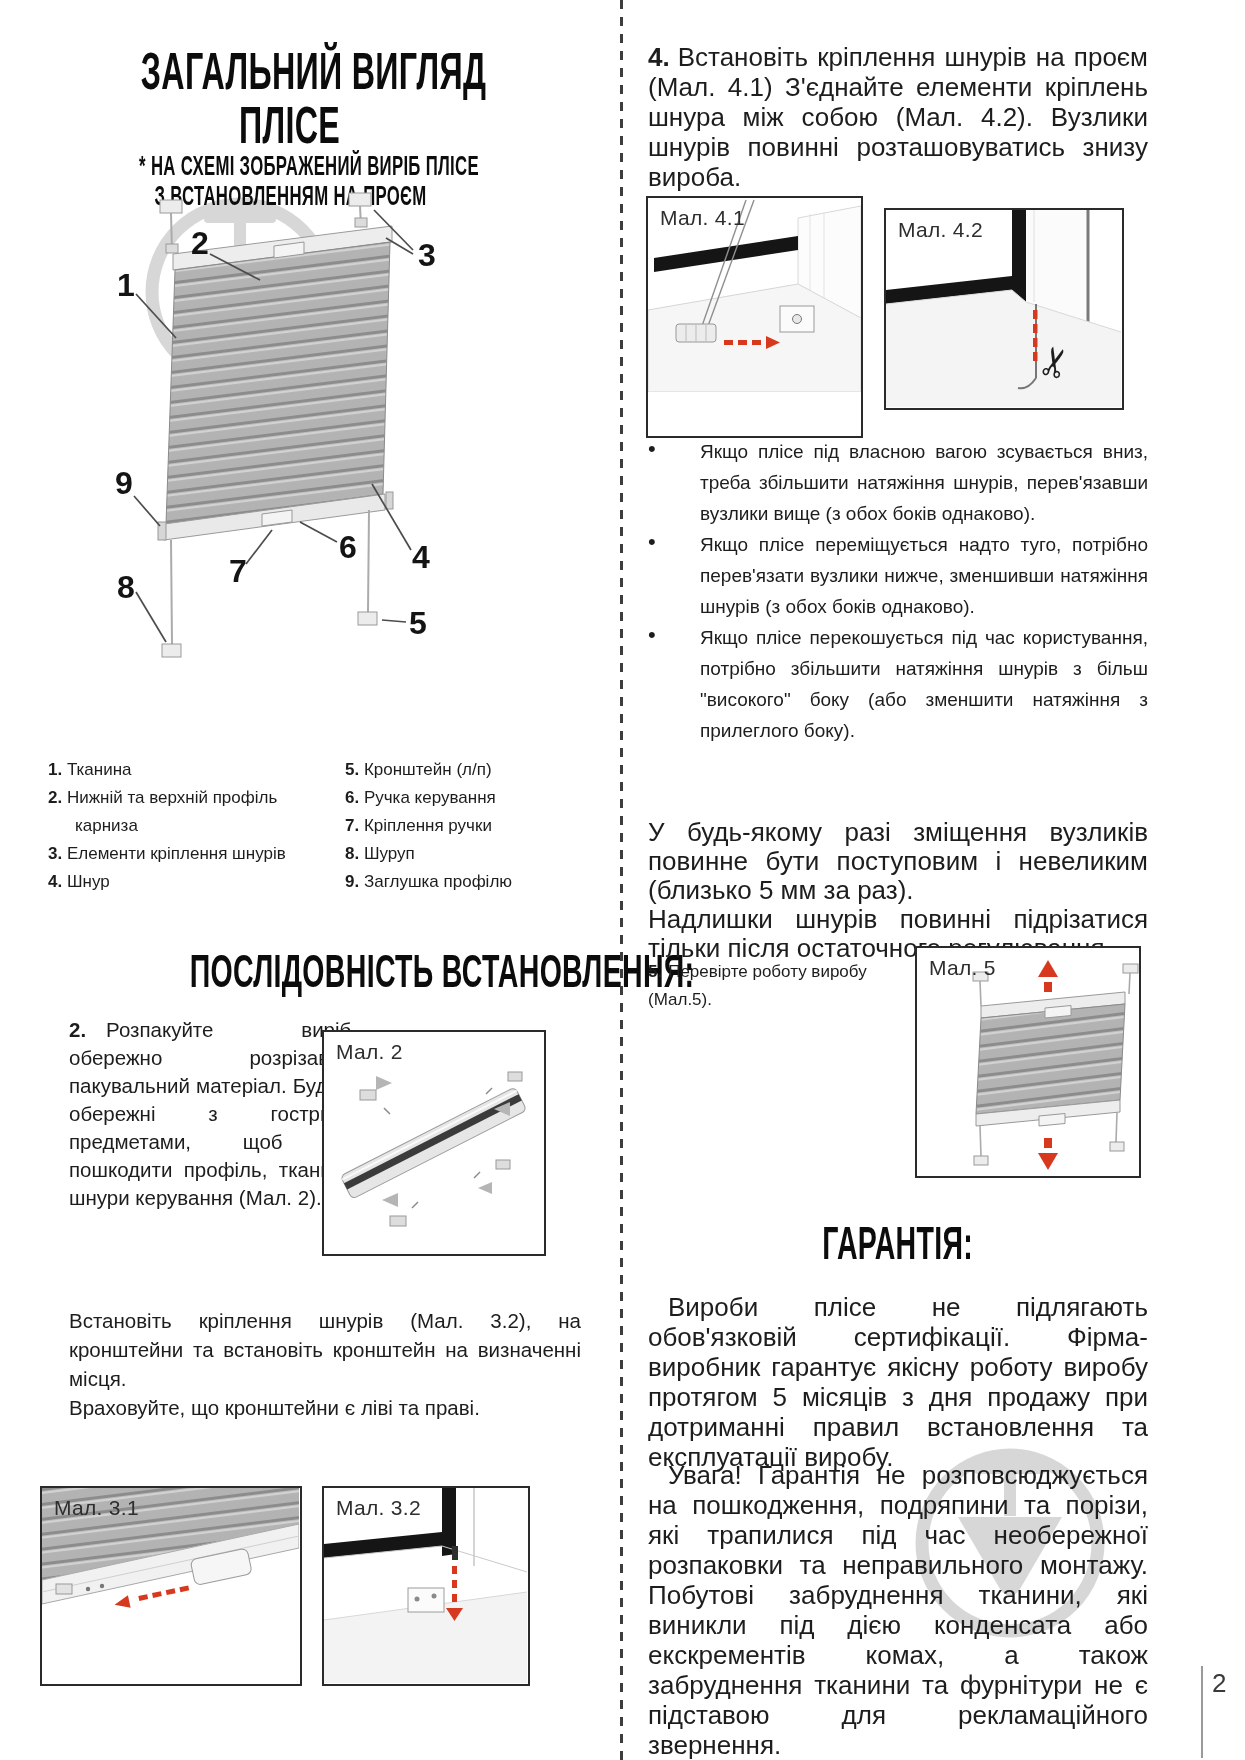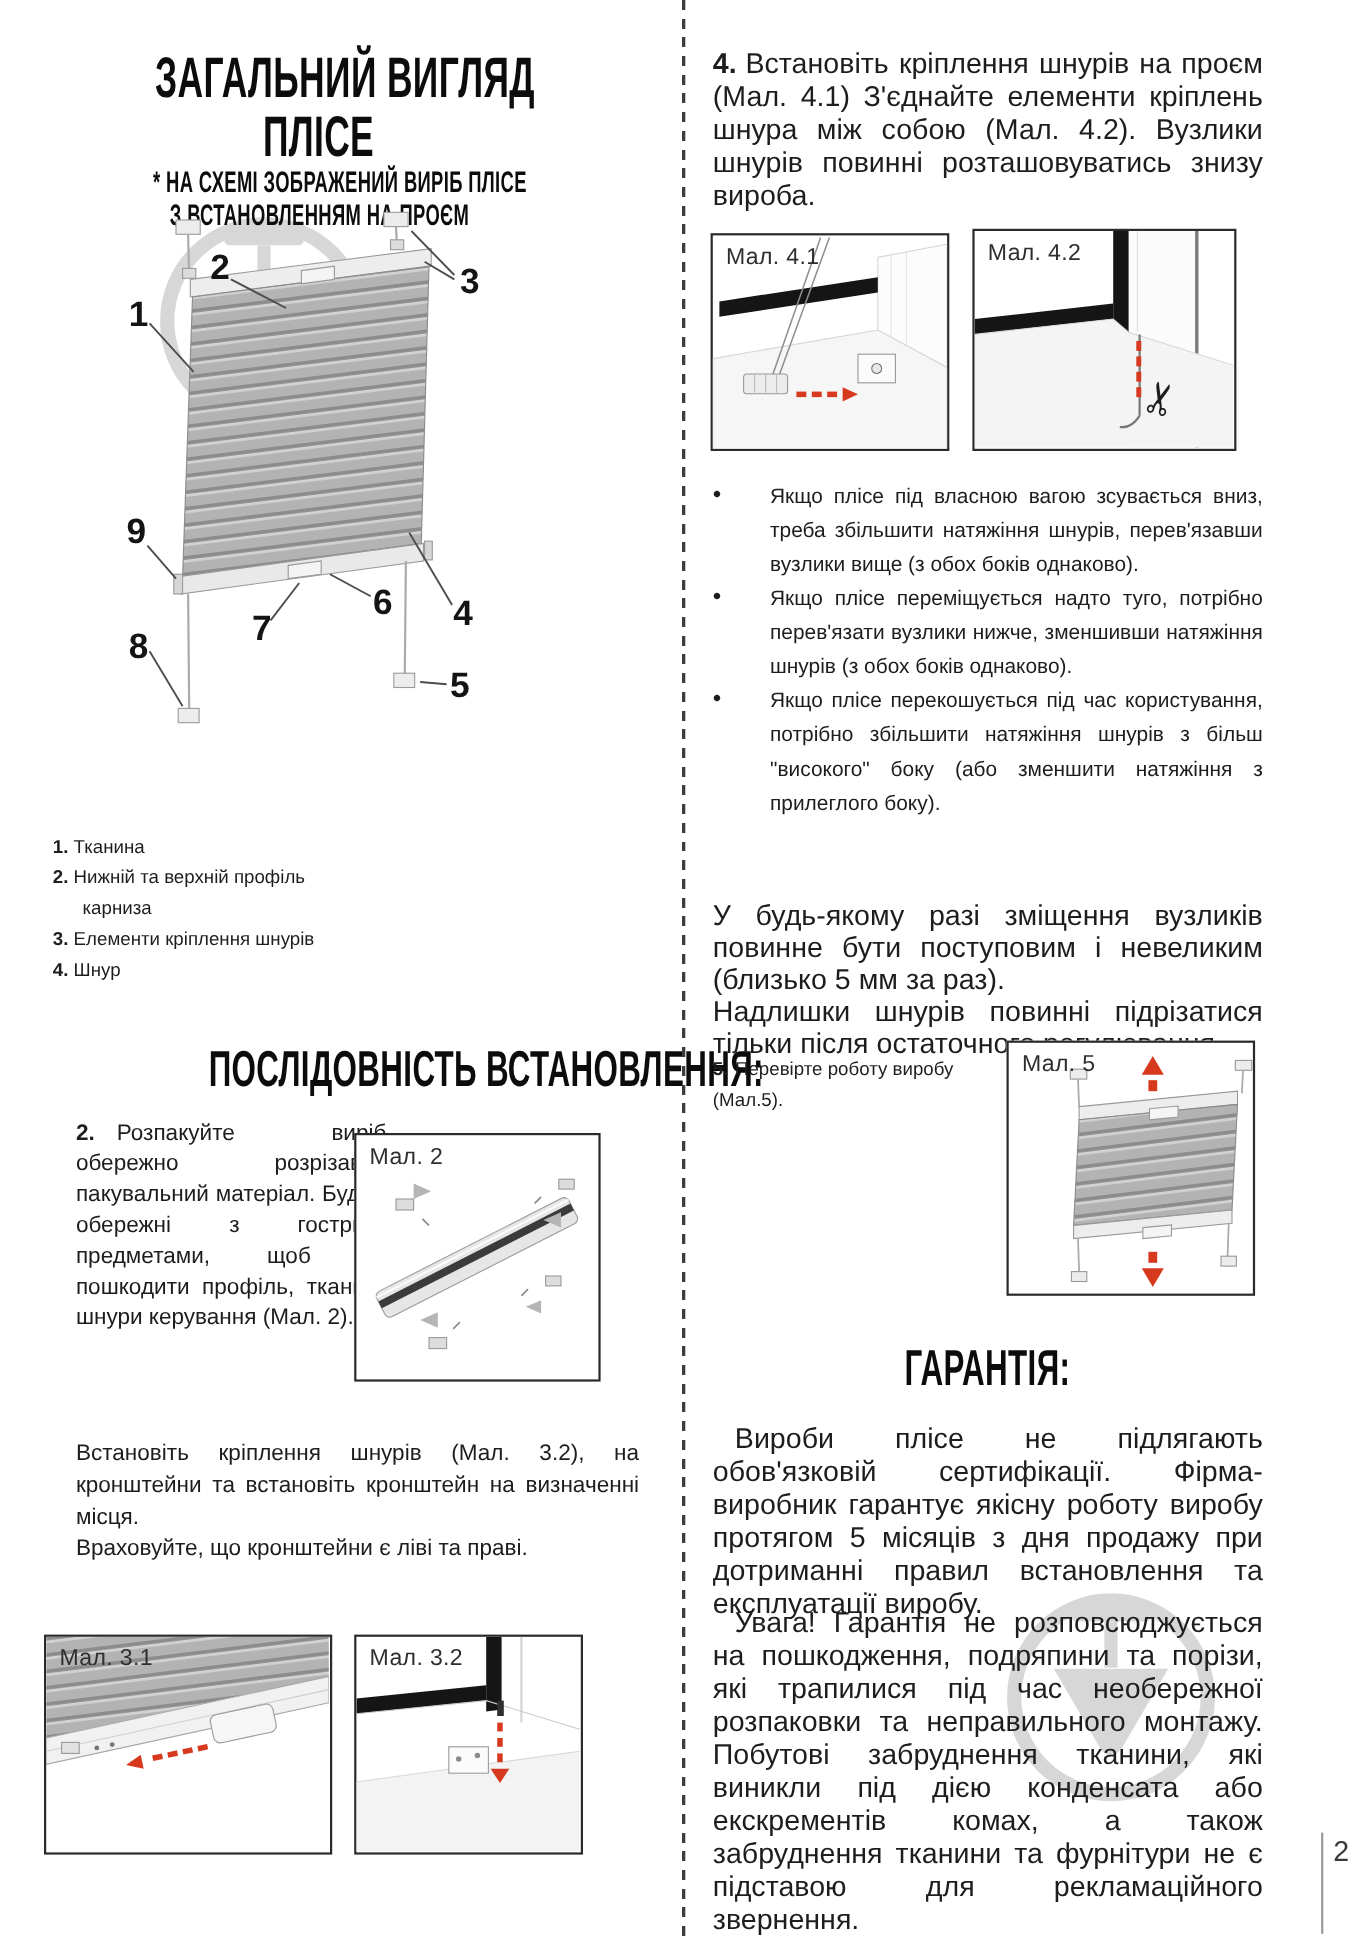--- a/index.html
+++ b/index.html
@@ -116,20 +116,27 @@
       <text x="74" y="302">9</text>
     </g>
   </svg>
 
   <div class="abs" style="left:48px;top:756px;width:280px">
     <div class="leg-item"><b>1.</b> <span>Тканина</span></div>
     <div class="leg-item"><b>2.</b> <span>Нижній та верхній профіль карниза</span></div>
     <div class="leg-item"><b>3.</b> <span>Елементи кріплення шнурів</span></div>
     <div class="leg-item"><b>4.</b> <span>Шнур</span></div>
   </div>
+  <div class="abs" style="left:345px;top:756px;width:210px">
+    <div class="leg-item"><b>5.</b> <span>Кронштейн (л/п)</span></div>
+    <div class="leg-item"><b>6.</b> <span>Ручка керування</span></div>
+    <div class="leg-item"><b>7.</b> <span>Кріплення ручки</span></div>
+    <div class="leg-item"><b>8.</b> <span>Шуруп</span></div>
+    <div class="leg-item"><b>9.</b> <span>Заглушка профілю</span></div>
+  </div>
 
   <div class="abs center h3" style="left:35px;top:944px;width:510px">
     <span class="cond">ПОСЛІДОВНІСТЬ ВСТАНОВЛЕННЯ:</span>
   </div>
 
   <div class="abs body-txt" style="left:35px;top:1016px;width:288px">
     <p><b class="stepnum" style="margin-right:20px">2.</b><span>Розпакуйте виріб, обережно розрізавши пакувальний матеріал. Будьте обережні з гострими предметами, щоб не пошкодити профіль, тканину, шнури керування (Мал. 2).</span></p>
   </div>
 
   <div class="fig" style="left:322px;top:1030px;width:224px;height:226px;border-width:2px">
@@ -209,21 +216,21 @@
     </svg>
     <div class="fig-label">Мал. 3.2</div>
   </div>
 
   <div class="divider"></div>
 
   <div class="abs rtxt stretch-last" style="left:648px;top:42px;width:500px">
     <p><b class="stepnum" style="margin-right:8px">4.</b><span>Встановіть кріплення шнурів на проєм (Мал. 4.1) З'єднайте елементи кріплень шнура між собою (Мал. 4.2). Вузлики шнурів повинні розташовуватись знизу вироба.</span></p>
   </div>
 
-  <div class="fig" style="left:646px;top:212px;width:217px;height:198px">
+  <div class="fig" style="left:646px;top:196px;width:217px;height:242px">
     <svg width="213" height="194" viewBox="0 0 213 194">
       <polygon points="150,20 213,8 213,194 150,194" fill="#fcfcfc" stroke="#d8d8d8"></polygon>
       <line x1="162" y1="16" x2="162" y2="194" stroke="#e3e3e3"></line>
       <line x1="176" y1="14" x2="176" y2="194" stroke="#e3e3e3"></line>
       <polygon points="6,60 150,38 150,52 6,74" fill="#151515"></polygon>
       <polygon points="0,112 150,86 213,120 213,194 0,194" fill="#f6f6f6" stroke="#d5d5d5"></polygon>
       <line x1="54" y1="128" x2="98" y2="2" stroke="#8f8f8f" stroke-width="1.4"></line>
       <line x1="60" y1="128" x2="106" y2="2" stroke="#8f8f8f" stroke-width="1.4"></line>
       <rect x="28" y="126" width="40" height="18" rx="3" fill="#ececec" stroke="#989898"></rect>
       <line x1="38" y1="127" x2="38" y2="143" stroke="#bbb"></line>

